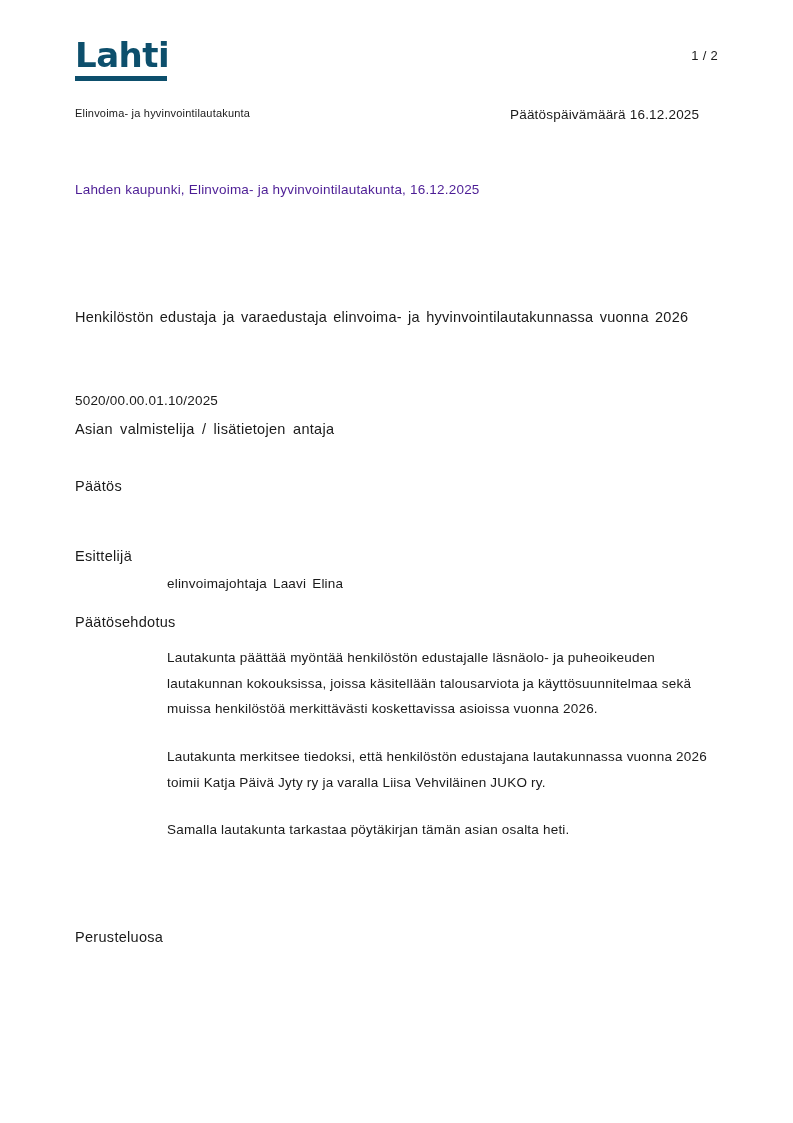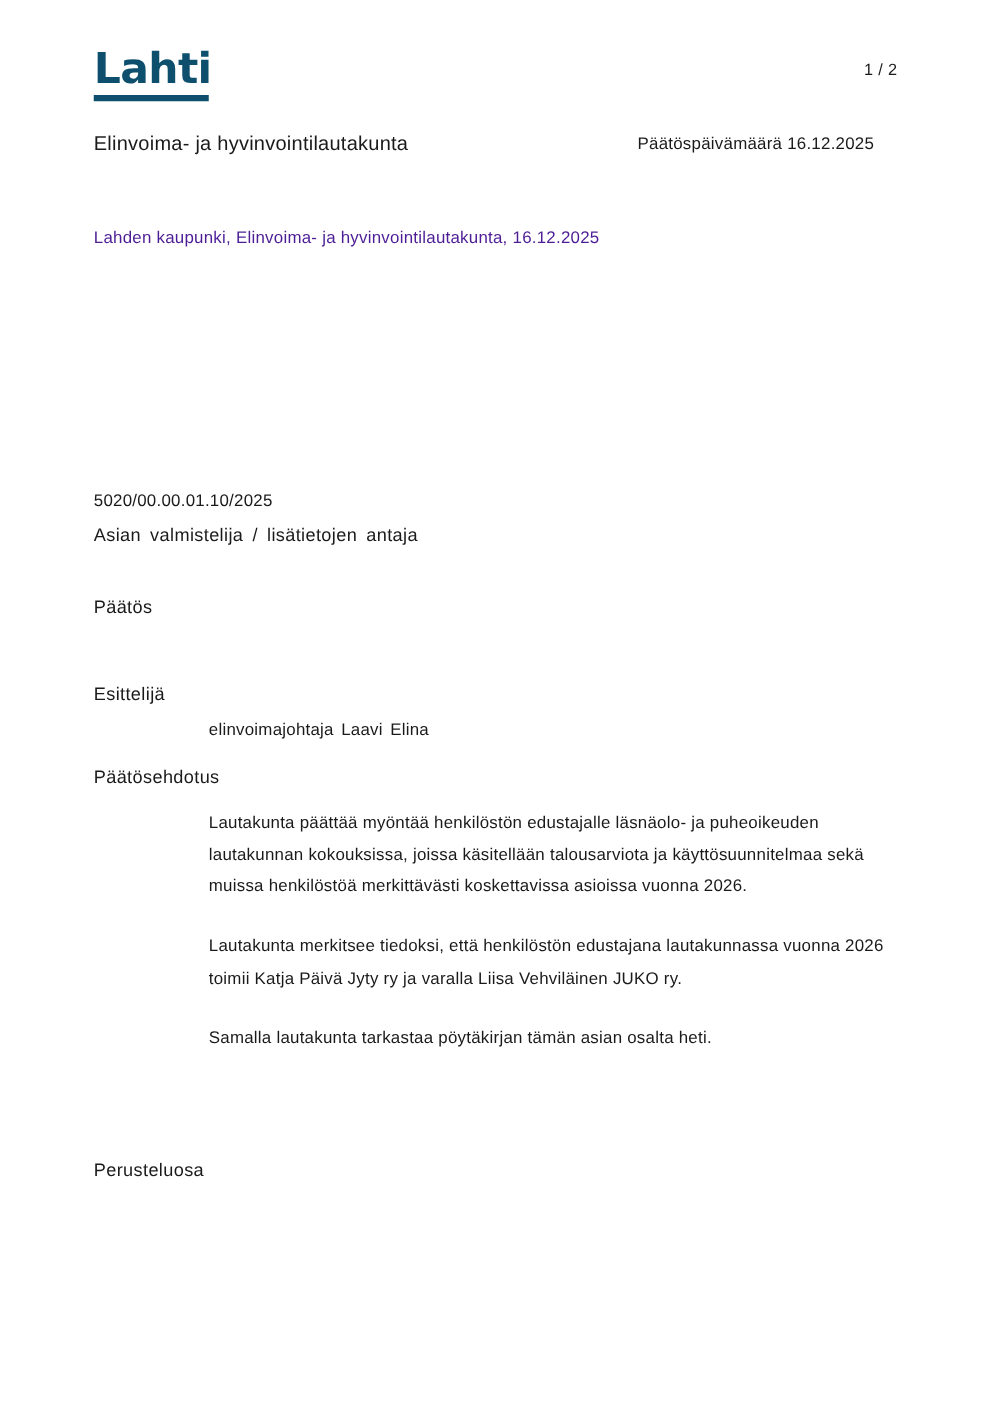--- a/index.html
+++ b/index.html
@@ -46,21 +46,21 @@
     right: 75px;
     top: 48px;
     font-size: 13px;
     color: #1a1a1a;
     letter-spacing: 0.3px;
   }
   .doc-meta-left {
     position: absolute;
     left: 75px;
     top: 107px;
-    font-size: 16px;
+    font-size: 11px;
     letter-spacing: 0.2px;
     color: #1a1a1a;
   }
   .doc-meta-right {
     position: absolute;
     left: 510px;
     top: 107px;
     font-size: 13.5px;
     letter-spacing: 0.2px;
     color: #1a1a1a;
@@ -135,20 +135,21 @@
   <div class="logo">Lahti</div>
   <div class="logo-underline"></div>
 
   <div class="page-number">1 / 2</div>
 
   <div class="doc-meta-left">Elinvoima- ja hyvinvointilautakunta</div>
   <div class="doc-meta-right">Päätöspäivämäärä 16.12.2025</div>
 
   <div class="org-line">Lahden kaupunki, Elinvoima- ja hyvinvointilautakunta, 16.12.2025</div>
 
+  <div class="case-title">Henkilöstön edustaja ja varaedustaja elinvoima- ja hyvinvointilautakunnassa  vuonna 2026</div>
   <div class="case-id">5020/00.00.01.10/2025</div>
 
   <div class="section-label s-valmistelija-label">Asian valmistelija / lisätietojen antaja</div>
 
   <div class="section-label s-paatos-label">Päätös</div>
 
   <div class="section-label s-esittelija-label">Esittelijä</div>
   <div class="section-body s-esittelija-body">elinvoimajohtaja Laavi Elina</div>
 
   <div class="section-label s-ehdotus-label">Päätösehdotus</div>

